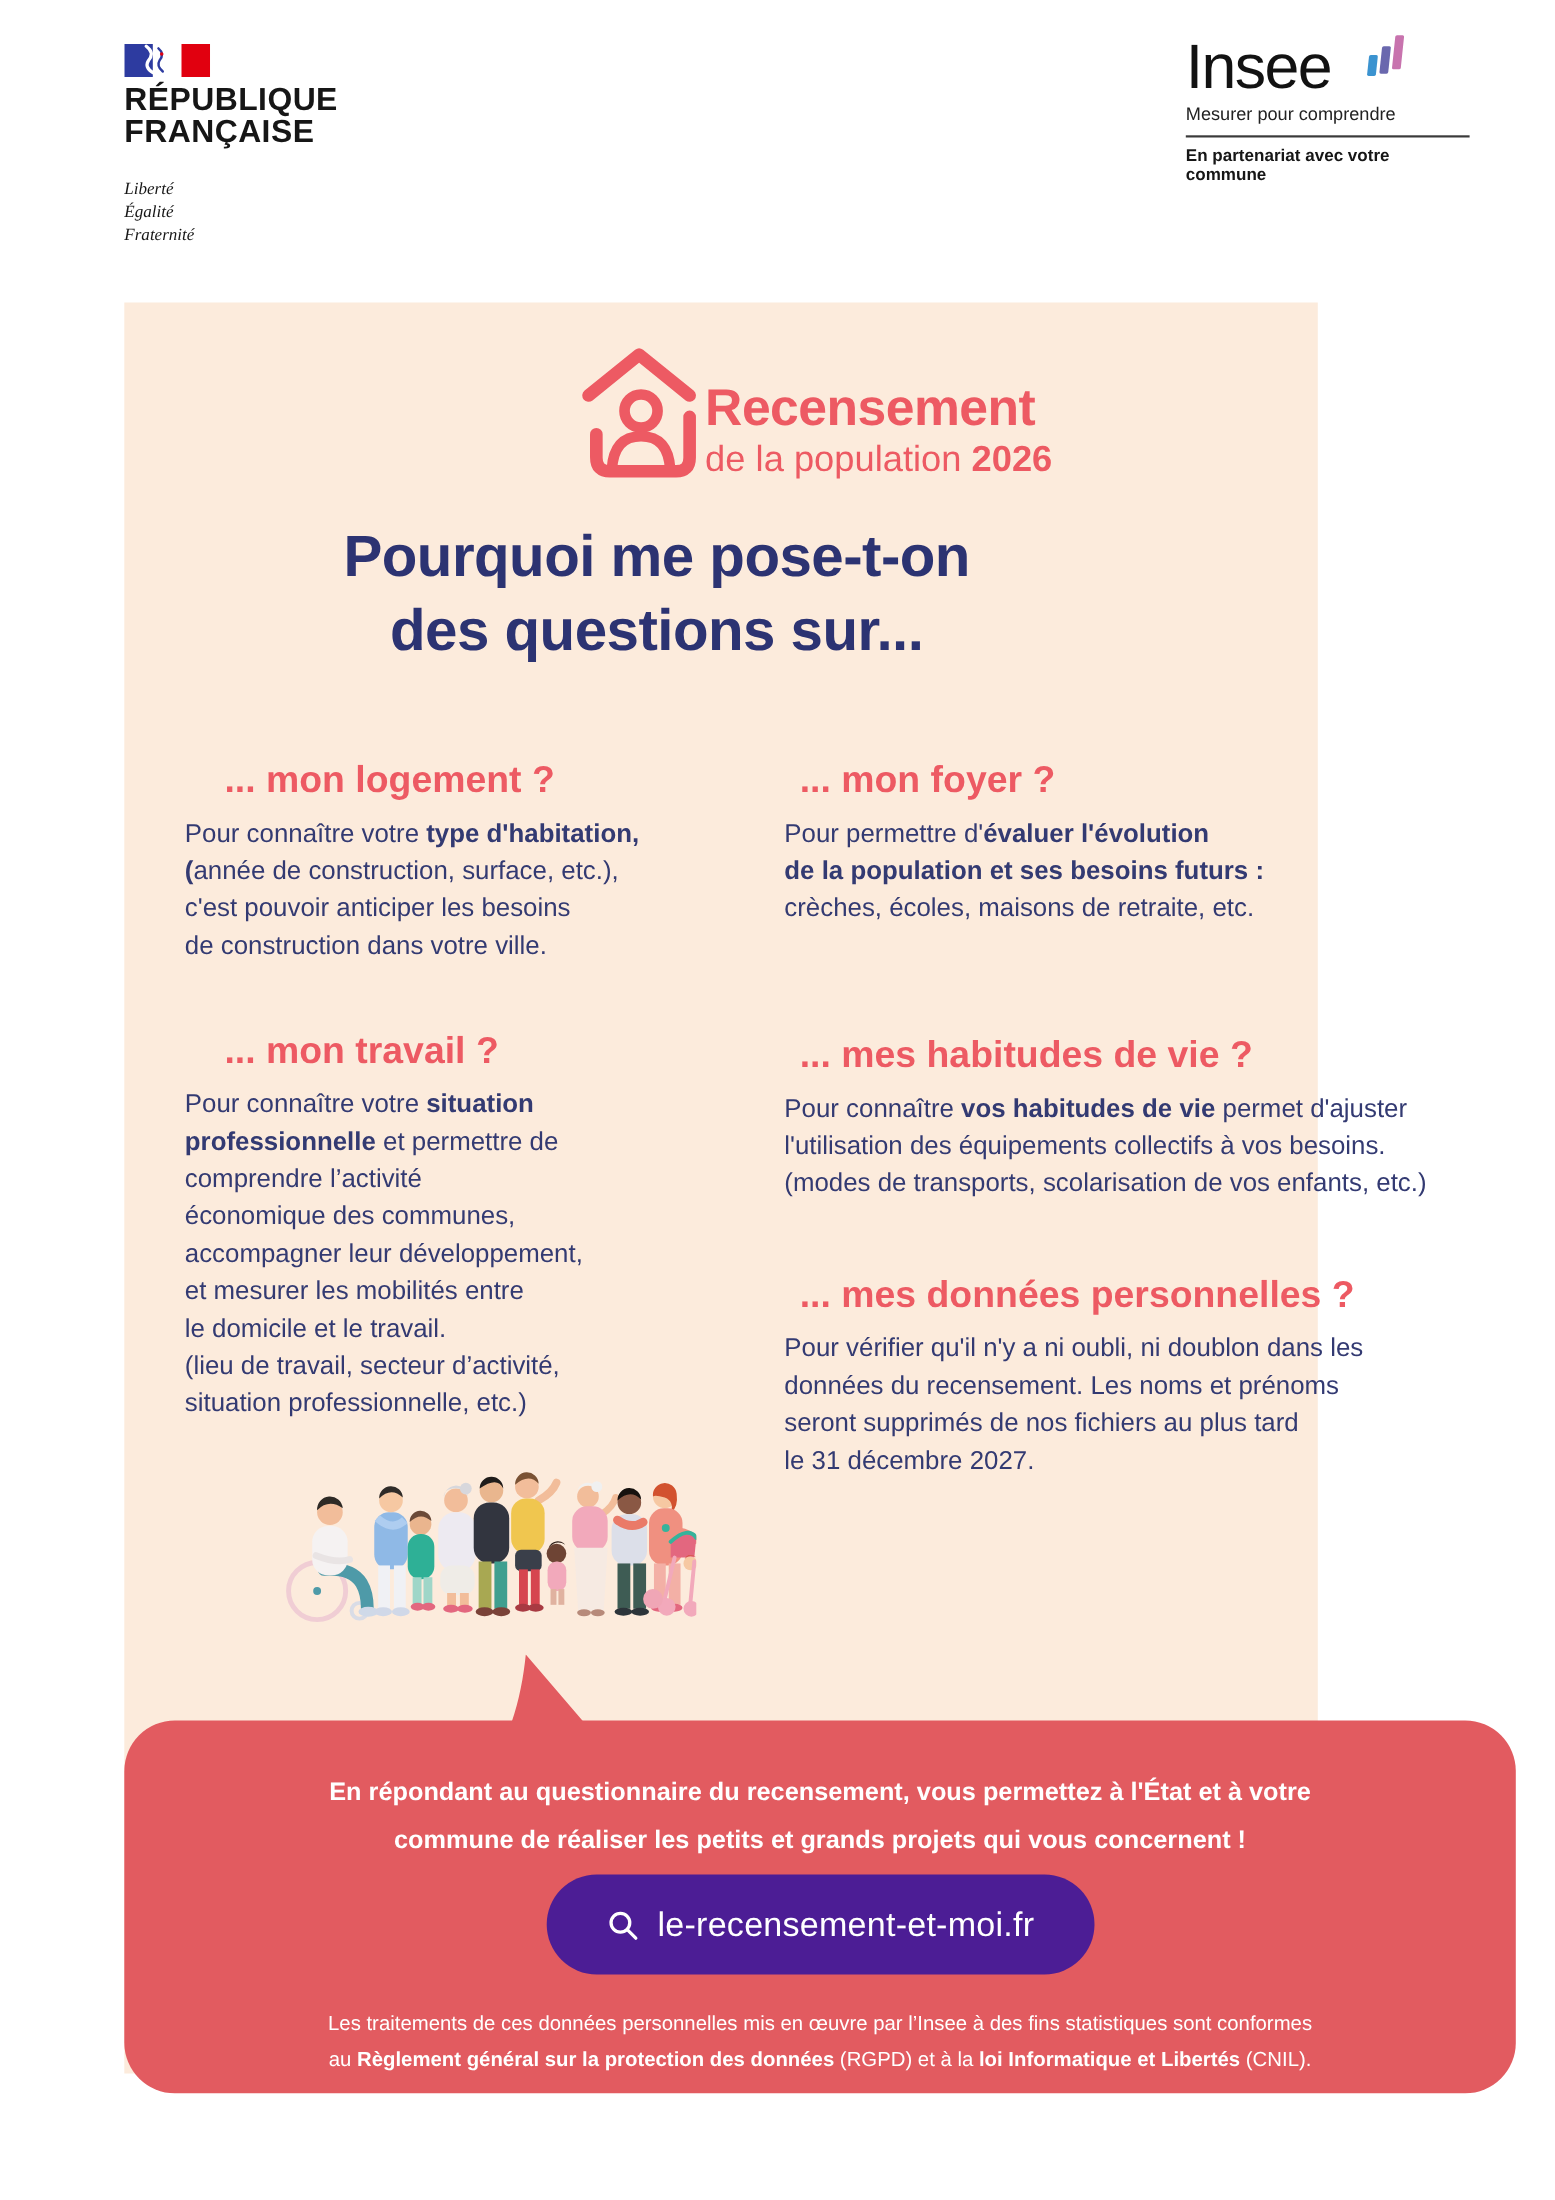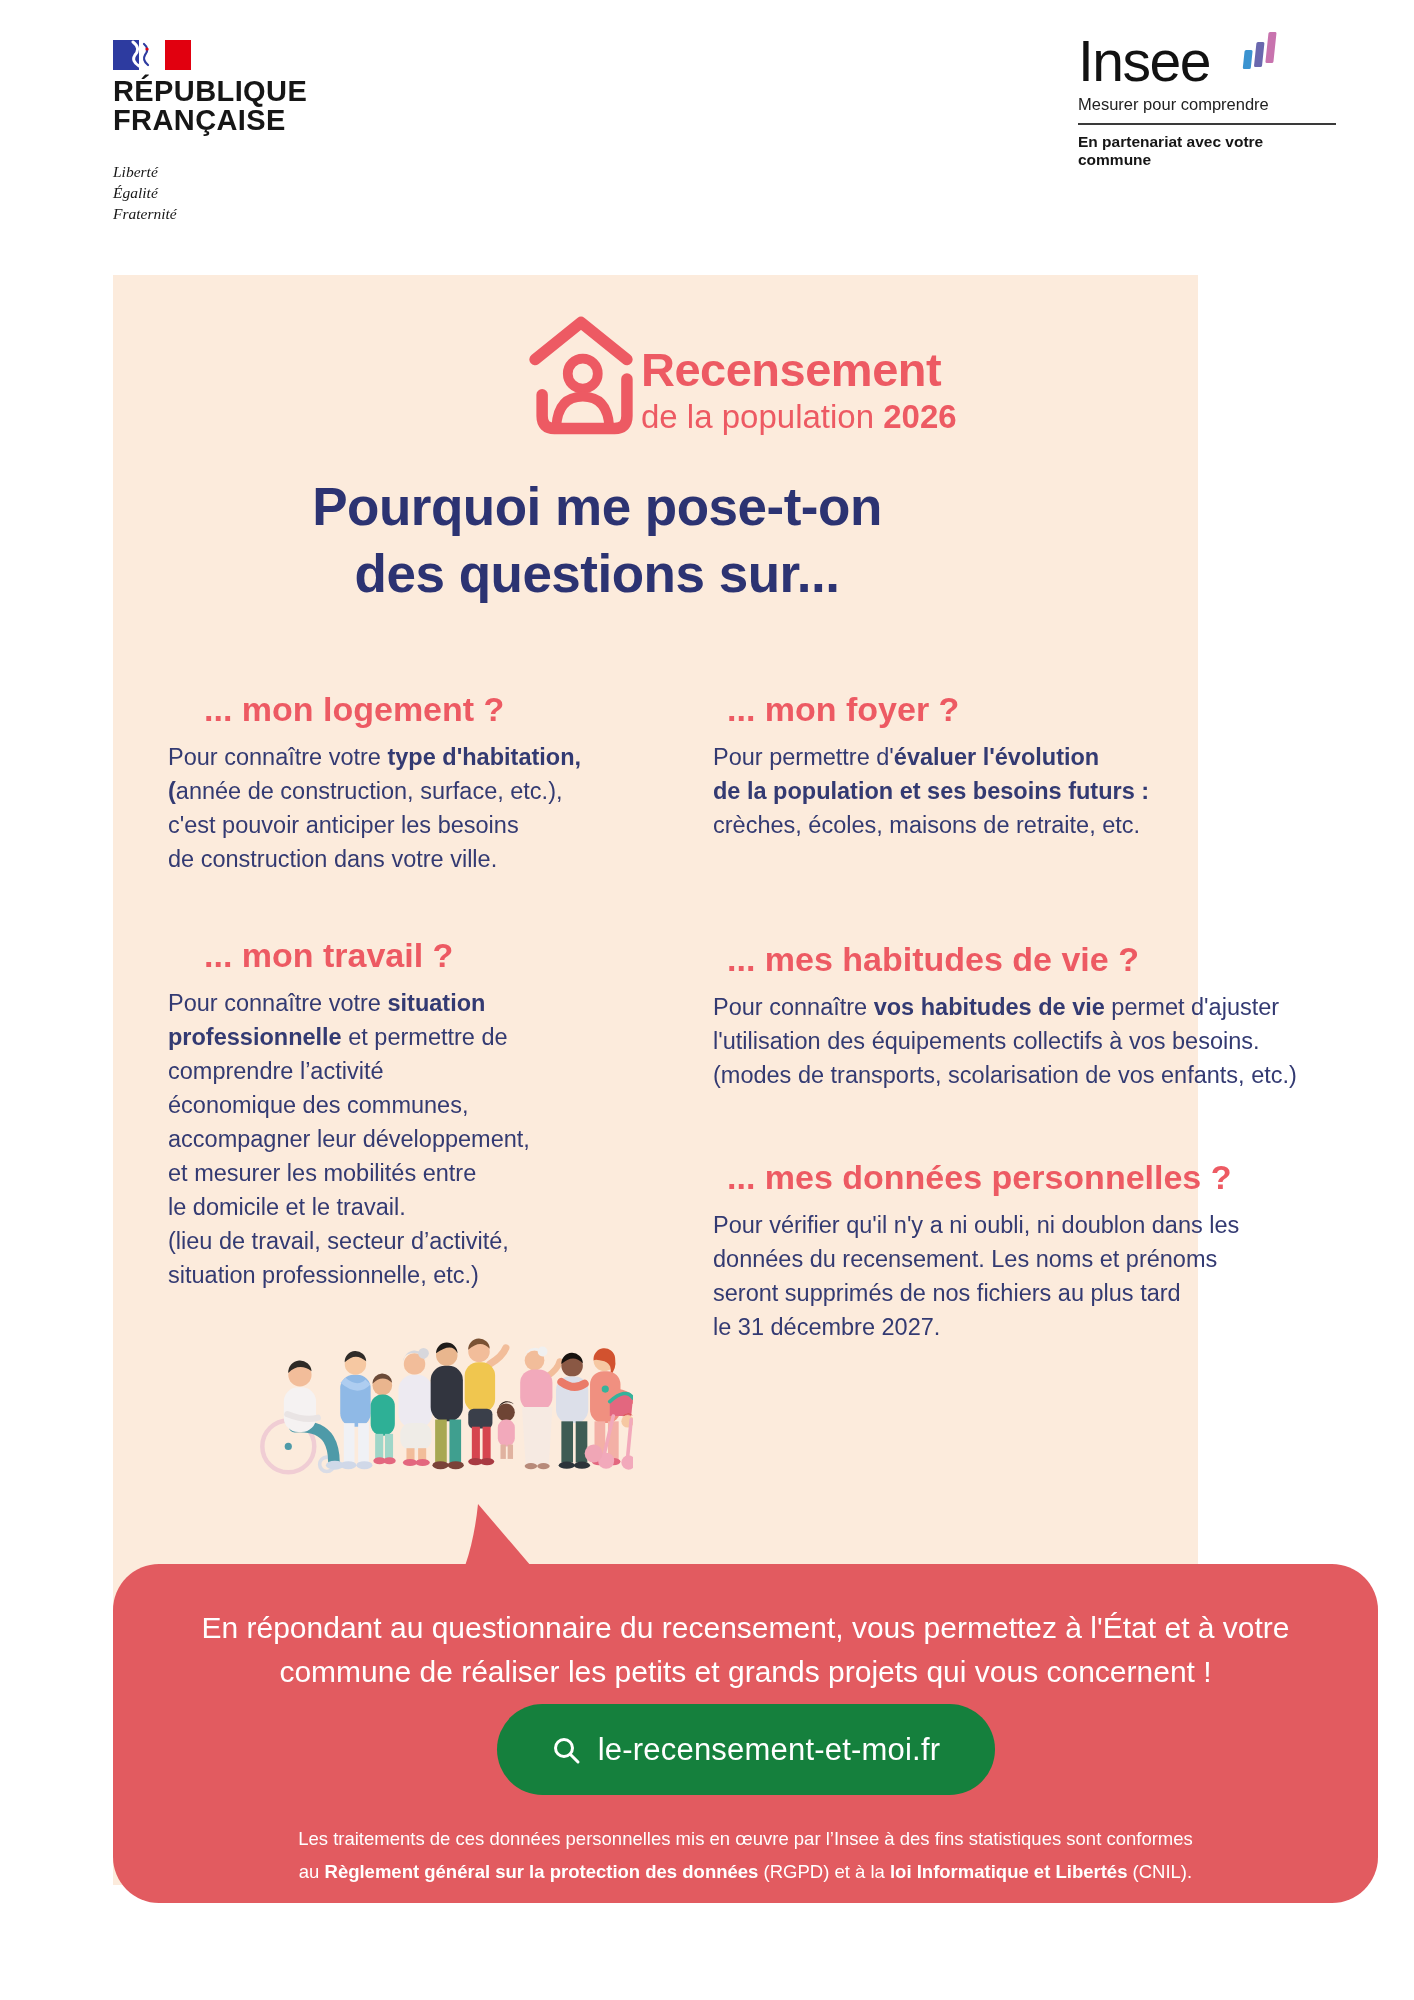--- a/index.html
+++ b/index.html
@@ -41,24 +41,24 @@
   .sec-b{font-size:23.5px;line-height:34px;color:#333a72;white-space:pre-line;}
   .sec-b .b{font-weight:700;}
   .colL{left:55px;width:530px;}
   .colR{left:600px;width:660px;}
   .hpadL{padding-left:36px;}
   .hpadR{padding-left:14px;}
 
   
   .tail{left:465px;top:1504px;z-index:3;}
   .redcard{left:113px;top:1564px;width:1265px;height:339px;background:#e25b60;border-radius:46px;z-index:2;}
-  .msg{position:absolute;left:0;right:0;top:42px;text-align:center;color:#fff;font-size:30px;
-       font-weight:400;line-height:44px;white-space:pre-line;}
+  .msg{position:absolute;left:0;right:0;top:42px;text-align:center;color:#fff;font-size:23px;
+       font-weight:700;line-height:44px;white-space:pre-line;}
   .pill{position:absolute;left:50%;transform:translateX(-50%);top:140px;width:498px;height:91px;
-        background:#15803d;border-radius:46px;display:flex;align-items:center;justify-content:center;
+        background:#4c1d95;border-radius:46px;display:flex;align-items:center;justify-content:center;
         gap:17px;cursor:pointer;border:none;}
   .pill-label{color:#fff;font-size:31px;letter-spacing:.2px;}
   .legal{position:absolute;left:0;right:0;top:258px;text-align:center;color:#fff;font-size:18.5px;
          line-height:33px;white-space:pre-line;}
   .legal .b{font-weight:700;}
 </style>
 </head>
 <body>
 
 <div class="page">

